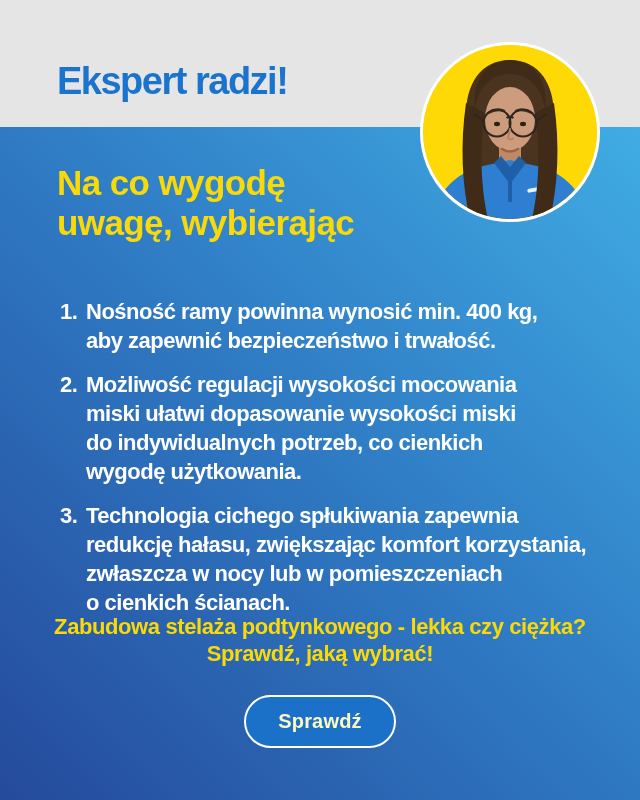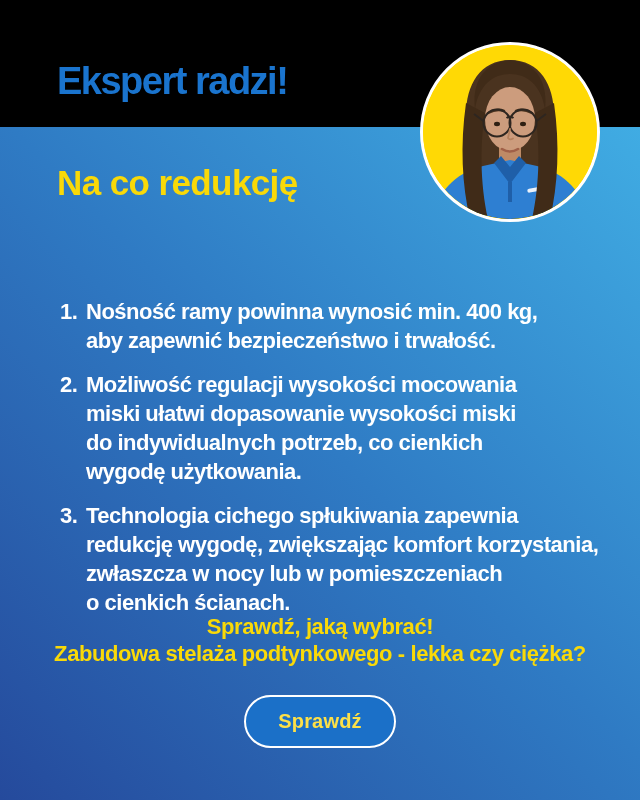--- a/index.html
+++ b/index.html
@@ -4,21 +4,21 @@
 <style>
   html,body{margin:0;padding:0;background:#ffffff;}
   *{box-sizing:border-box;}
   .canvas{
     position:relative;width:640px;height:800px;overflow:hidden;
     font-family:"Liberation Sans","DejaVu Sans",sans-serif;
   }
   
   .topbar{
     position:absolute;left:0;top:0;width:640px;height:127px;
-    background:#000000;
+    background:#e5e5e5;
   }
   .page-title{
     position:absolute;left:57px;top:62px;margin:0;
     font-size:38px;line-height:1;font-weight:700;letter-spacing:-1.5px;
     color:#1A74CE;white-space:nowrap;
   }
   
   .avatar{
     position:absolute;left:420px;top:42px;width:180px;height:180px;
     border-radius:50%;border:3px solid #FFFFFF;overflow:hidden;
@@ -55,21 +55,21 @@
     position:absolute;left:0;top:613px;width:640px;text-align:center;z-index:2;
   }
   .cta-line{
     font-size:22px;line-height:27px;font-weight:700;letter-spacing:-0.4px;
     color:#F9D908;white-space:nowrap;
   }
   .cta-button{
     position:absolute;left:50%;top:695px;transform:translateX(-50%);
     width:152px;height:53px;border-radius:27px;
     background:#1B70C8;border:2.5px solid #FFFFFF;
-    color:#fde047;font-family:inherit;font-size:20px;font-weight:700;
+    color:#fef9c3;font-family:inherit;font-size:20px;font-weight:700;
     letter-spacing:0.2px;cursor:pointer;z-index:3;
   }
 </style>
 </head>
 <body>
 
 <div class="canvas">
 
   <header class="topbar">
     <h1 class="page-title">Ekspert radzi!</h1>
@@ -115,45 +115,46 @@
 
         <path d="M87 84 L85 93 Q87 95.5 90 93.5" stroke="#B5815E" stroke-width="1.8" fill="none" stroke-linecap="round"></path>
         <path d="M79 104 Q87 109 95 104" stroke="#A06048" stroke-width="2.6" fill="none" stroke-linecap="round"></path>
       </g>
     </svg>
   </div>
 
   <main class="bluebody"></main>
 
   <div class="question">
-    <div class="question-line">Na co redukcję</div>
+    <div class="question-line">Na co wygodę</div>
+    <div class="question-line">uwagę, wybierając</div>
   </div>
 
   <ol class="tips" style="margin:0;padding:0;list-style:none;">
     <li class="tip-item">
       <span class="tip-number">1.</span>
       <span class="tip-text">Nośność ramy powinna wynosić min. 400 kg,
 aby zapewnić bezpieczeństwo i trwałość.</span>
     </li>
     <li class="tip-item">
       <span class="tip-number">2.</span>
       <span class="tip-text">Możliwość regulacji wysokości mocowania
 miski ułatwi dopasowanie wysokości miski
 do indywidualnych potrzeb, co cienkich
 wygodę użytkowania.</span>
     </li>
     <li class="tip-item">
       <span class="tip-number">3.</span>
       <span class="tip-text">Technologia cichego spłukiwania zapewnia
-redukcję wygodę, zwiększając komfort korzystania,
+redukcję hałasu, zwiększając komfort korzystania,
 zwłaszcza w nocy lub w pomieszczeniach
 o cienkich ścianach.</span>
     </li>
   </ol>
 
   <div class="cta-text">
+    <div class="cta-line">Zabudowa stelaża podtynkowego - lekka czy ciężka?</div>
     <div class="cta-line">Sprawdź, jaką wybrać!</div>
-    <div class="cta-line">Zabudowa stelaża podtynkowego - lekka czy ciężka?</div>
   </div>
 
   <button class="cta-button">Sprawdź</button>
 
 </div>
 
 </body></html>

